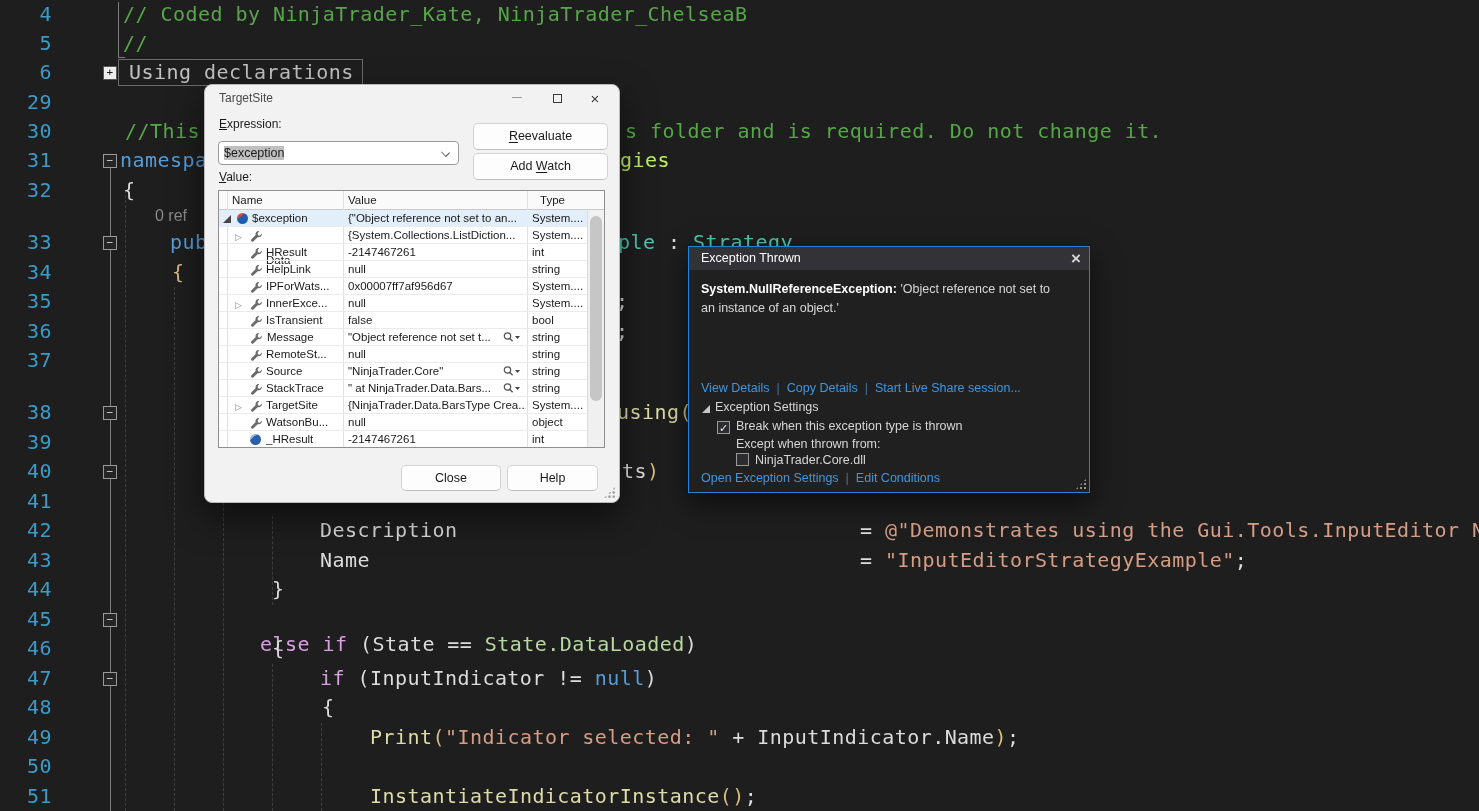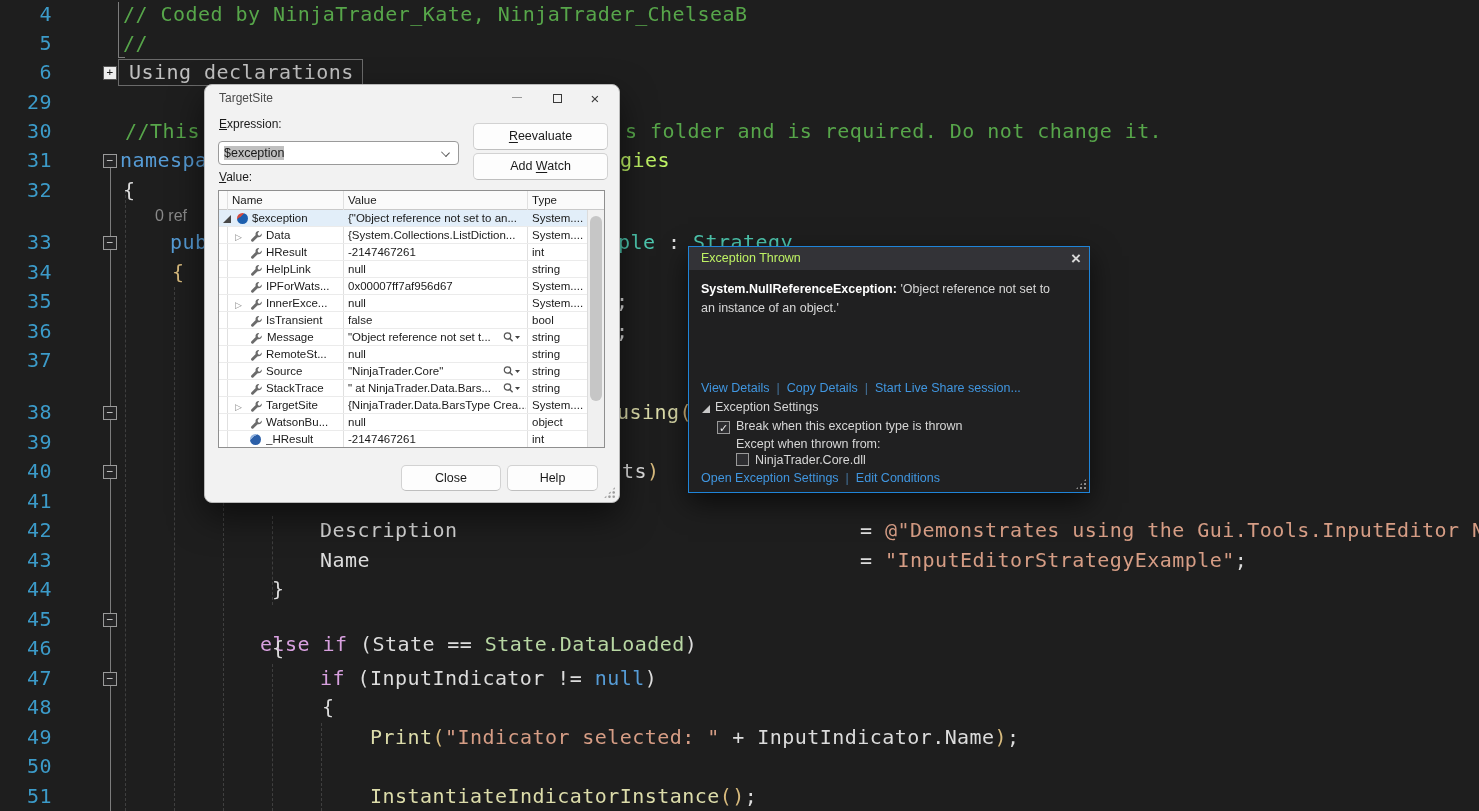--- a/index.html
+++ b/index.html
@@ -65,21 +65,21 @@
   .qw-thumb{ position:absolute; left:2px; right:2px; top:6px; height:78%; background:#c6c6c6; border-radius:6px; }
   .grip{ position:absolute; right:3px; bottom:3px; width:13px; height:13px;
          background-image:radial-gradient(circle,#9a9a9a 1px,transparent 1.4px);
          background-size:4.3px 4.3px; clip-path:polygon(100% 0,100% 100%,0 100%); }
 
   
   #ex-popup{ position:absolute; left:688px; top:246px; width:402px; height:247px; background:#202021;
              border:1px solid #1f84d8; z-index:20; color:#d6d6d6; font-size:12.5px;
              box-shadow:0 10px 26px rgba(0,0,0,.6); }
   .ex-titlebar{ position:absolute; left:0; top:0; right:0; height:23px; background:#333337; }
-  .ex-title{ position:absolute; left:12px; top:4px; color:#bef264; }
+  .ex-title{ position:absolute; left:12px; top:4px; color:#ffffff; }
   .ex-close{ position:absolute; right:8px; top:1px; font-size:17px; font-weight:bold; color:#d8d8d8; line-height:21px; }
   .ex-msg{ position:absolute; left:12px; top:33px; width:362px; line-height:19px; color:#d8d8d8; }
   .ex-msg b{ color:#ffffff; }
   .ex-links{ position:absolute; white-space:nowrap; }
   .ex-links .lnk{ color:#4096e0; }
   .ex-links .sep{ color:#44739c; padding:0 7px; }
   .ex-row{ position:absolute; white-space:nowrap; color:#d6d6d6; }
   .cb{ display:inline-block; width:13px; height:13px; border:1px solid #9a9a9a; background:#2d2d30;
        vertical-align:-2px; margin-right:6px; text-align:center; line-height:12px; font-size:11px; color:#efefef; }
   .ex-grip{ position:absolute; right:2px; bottom:2px; width:12px; height:12px;
@@ -148,41 +148,41 @@
       <span class="chev"></span>
     </div>
     <div class="win-btn" style="left:268px; top:38px; width:135px; height:27px; line-height:25px;"><span><u>R</u>eevaluate</span></div>
     <div class="win-btn" style="left:268px; top:68px; width:135px; height:27px; line-height:25px;"><span>Add <u>W</u>atch</span></div>
     <span class="qw-label" style="left:14px; top:85px;"><u>V</u>alue:</span>
 
     <div id="qw-grid">
       <div class="g-head">
         <span style="left:8px;   width:116px;">Name</span>
         <span style="left:124px; width:184px;">Value</span>
-        <span style="left:308px; width:62px;">Type</span>
+        <span style="left:316px; width:62px;">Type</span>
       </div>
       <div class="g-vline" style="left:8px;"></div>
       <div class="g-vline" style="left:124px;"></div>
       <div class="g-vline" style="left:308px;"></div>
       <div id="qw-rows">
           <div class="g-row sel">
             <span class="tri-open" style="left: 4px;"></span>
             <span class="ic sphere-ex" style="left: 18px;"></span>
             <span class="g-cell" style="left: 33px; width: 90px;">$exception</span>
             <span class="g-cell" style="left: 129px; width: 178px;">{"Object reference not set to an...</span>
             <span class="g-cell" style="left: 313px; width: 56px;">System....</span>
           </div>
           <div class="g-row">
             <span class="exp closed" style="left: 16px;">▷</span>
             <span class="ic" style="left: 31px;">
               <svg width="12" height="12" viewBox="0 0 16 16">
                 <path fill="#6b6b6b" d="M12.3 1.4a4.1 4.1 0 0 0-4.7 5.4L2 12.4a1.9 1.9 0 1 0 2.7 2.7l5.6-5.6a4.1 4.1 0 0 0 5.4-4.7L13 7.5l-2.3-.5-.5-2.3z"></path>
               </svg>
             </span>
-            <span class="g-cell" style="left: 47px; width: 76px;">Data</span>
+            <span class="g-cell" style="left: 47px; width: 76px; margin-top: 25px;">Data</span>
             <span class="g-cell" style="left: 129px; width: 178px;">{System.Collections.ListDiction...</span>
             <span class="g-cell" style="left: 313px; width: 56px;">System....</span>
           </div>
           <div class="g-row">
             <span class="ic" style="left: 31px;">
               <svg width="12" height="12" viewBox="0 0 16 16">
                 <path fill="#6b6b6b" d="M12.3 1.4a4.1 4.1 0 0 0-4.7 5.4L2 12.4a1.9 1.9 0 1 0 2.7 2.7l5.6-5.6a4.1 4.1 0 0 0 5.4-4.7L13 7.5l-2.3-.5-.5-2.3z"></path>
               </svg>
             </span>
             <span class="g-cell" style="left: 47px; width: 76px;">HResult</span>

